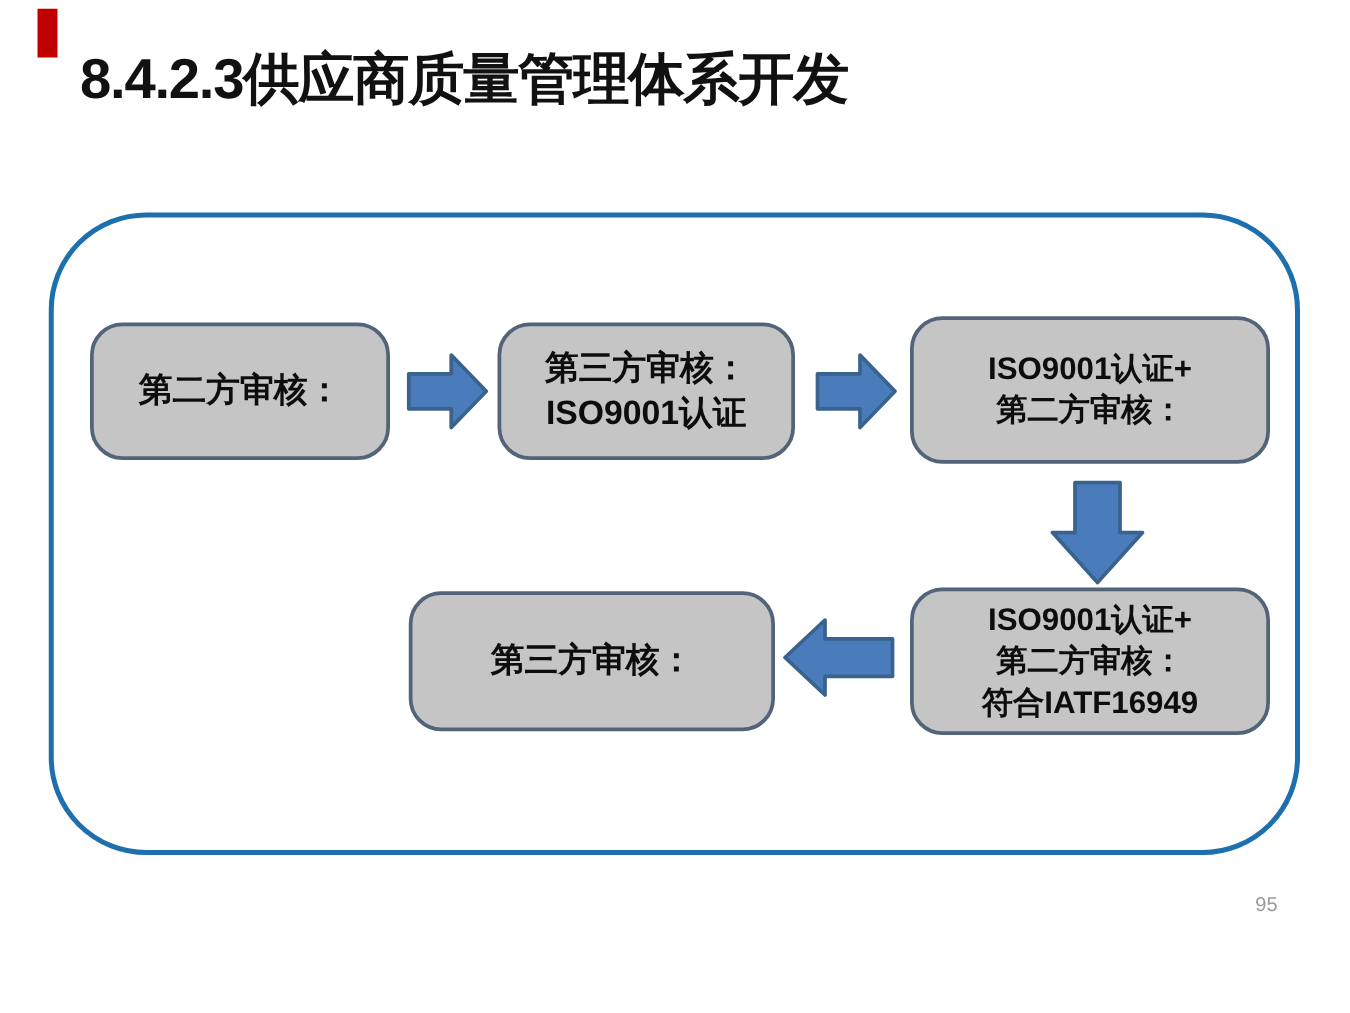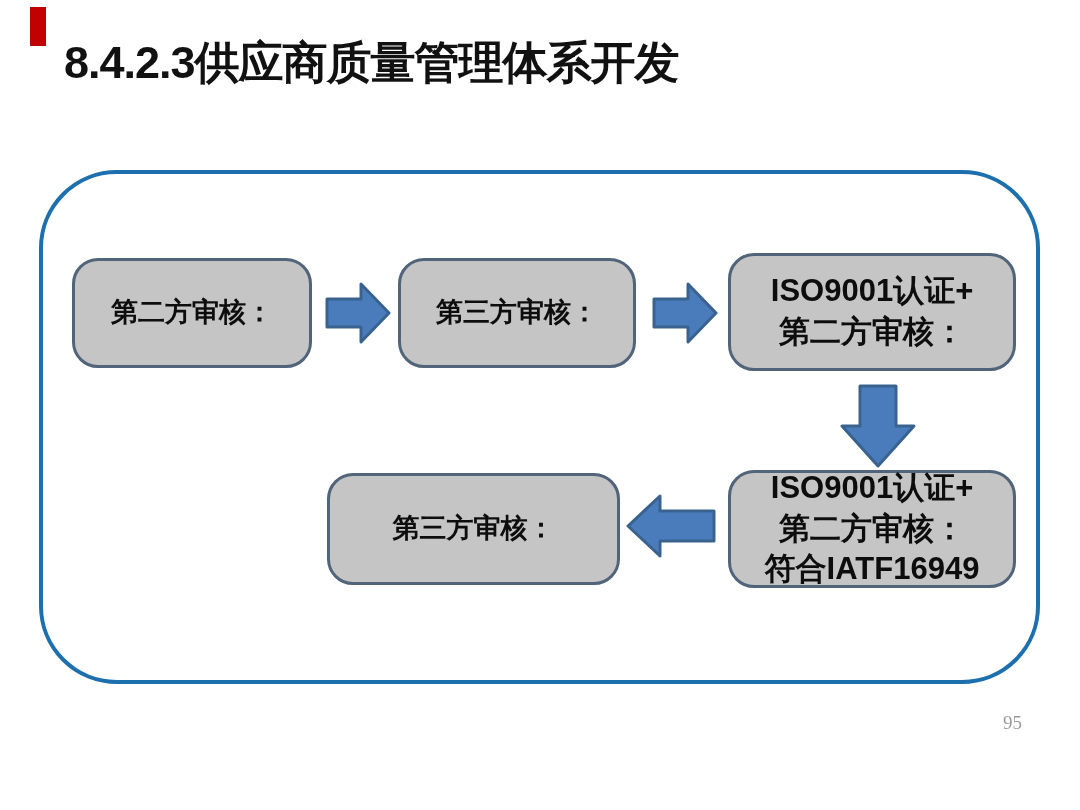--- a/index.html
+++ b/index.html
@@ -27,26 +27,26 @@
   .node{
     position:absolute;box-sizing:border-box;
     background:#c5c5c5;
     border:3px solid #52647a;border-radius:26px;
     display:flex;flex-direction:column;align-items:center;justify-content:center;
     text-align:center;color:#0d0d0d;font-weight:800;
     line-height:1.32;
   }
   .node .line{display:block;white-space:nowrap;}
   .fs-lg{font-size:27px;}
-  .fs-md{font-size:31px;}
+  .fs-md{font-size:25px;}
   .arrow{position:absolute;display:block;}
   .arrow polygon{fill:#4a7cbb;stroke:#3a628f;stroke-width:3;stroke-linejoin:round;}
   .page-number{
     position:absolute;right:58px;bottom:30px;
-    font-size:19px;color:#9a9a9a;font-weight:400;font-family:Liberation Serif, serif;
+    font-size:16px;color:#9a9a9a;font-weight:400;
   }
 </style>
 </head>
 <body>
 
 <div class="slide">
 
   <div class="accent-bar"></div>
 
   <h1 class="slide-title">8.4.2.3供应商质量管理体系开发</h1>
@@ -56,20 +56,21 @@
   <div class="node fs-lg" style="left:72px;top:258px;width:240px;height:110px;">
     <span class="line">第二方审核：</span>
   </div>
 
   <svg class="arrow" style="left:325px;top:281px;" width="66" height="64" viewBox="0 0 66 64">
     <polygon points="2,18 36,18 36,3 64,32 36,61 36,46 2,46"></polygon>
   </svg>
 
   <div class="node fs-lg" style="left:398px;top:258px;width:238px;height:110px;">
     <span class="line">第三方审核：</span>
+    <span class="line">ISO9001认证</span>
   </div>
 
   <svg class="arrow" style="left:652px;top:281px;" width="66" height="64" viewBox="0 0 66 64">
     <polygon points="2,18 36,18 36,3 64,32 36,61 36,46 2,46"></polygon>
   </svg>
 
   <div class="node fs-md" style="left:728px;top:253px;width:288px;height:118px;">
     <span class="line">ISO9001认证+</span>
     <span class="line">第二方审核：</span>
   </div>

